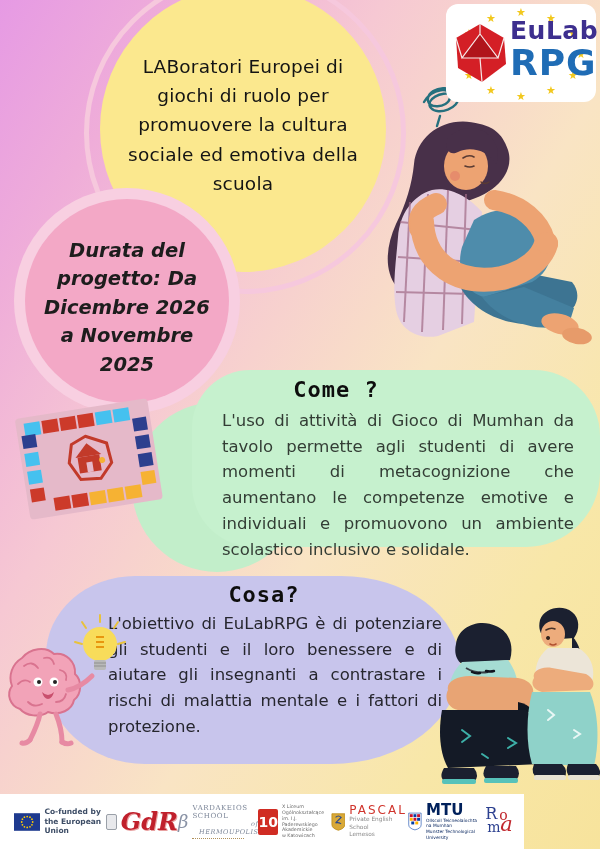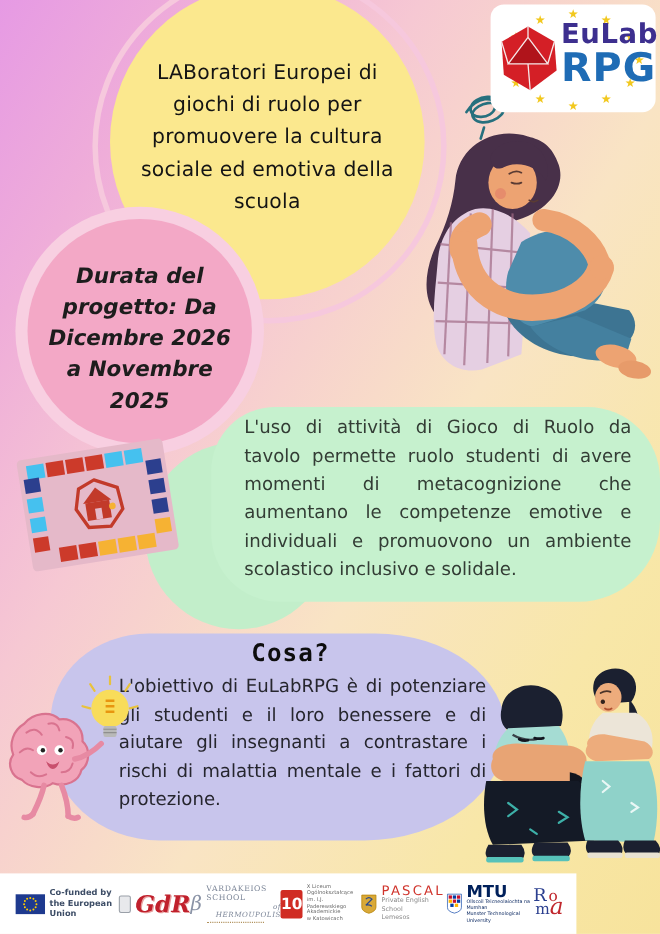--- a/index.html
+++ b/index.html
@@ -38,21 +38,21 @@
   .logo-text{position:absolute; left:64px; top:14px; line-height:1;}
   .logo-eulab{font-size:25px; font-weight:bold; color:#3d2f8f; letter-spacing:.5px;}
   .logo-rpg{font-size:36px; font-weight:bold; color:#1f6cb5; letter-spacing:1px; margin-top:2px;}
   
   .footer{left:0; top:794px; width:524px; height:55px; background:#ffffff;
     display:flex; align-items:center; justify-content:space-between;
     box-sizing:border-box; padding:0 14px;}
   .partner{display:flex; align-items:center; gap:4px;}
   .eu-text{font-size:7.5px; font-weight:bold; color:#3d4d66; line-height:1.25;}
   .gdr-name{font-family:"DejaVu Serif",serif; font-style:italic; font-weight:bold;
-    font-size:21px; color:#c0202c; text-shadow:1px 1px 0 #e8a0a0;}
+    font-size:24px; color:#c0202c; text-shadow:1px 1px 0 #e8a0a0;}
   .gdr-emblem{width:9px; height:14px; border:1px solid #9aa0a8; border-radius:2px; background:#e8e9ec;}
   .vard-glyph{font-family:"DejaVu Serif",serif; font-style:italic; font-size:18px; color:#8a93a6;}
   .vard-line1{font-family:"DejaVu Serif",serif; font-size:7px; letter-spacing:.6px; color:#7c8698;}
   .vard-line2{font-family:"DejaVu Serif",serif; font-style:italic; font-size:6.5px; letter-spacing:.5px; color:#7c8698;text-align:right;}
   .vard-dots{width:52px; border-bottom:1.5px dotted #b0905a; margin-top:2px;}
   .liceum-badge{width:26px; height:26px; background:#d02c23; border-radius:2px; color:#ffffff;
     font-weight:bold; font-size:14px; display:flex; align-items:center; justify-content:center;}
   .liceum-text{font-size:4.8px; color:#6a6a6a; line-height:1.25;}
   .pascal-name{font-size:12px; color:#d0342c; letter-spacing:2px; line-height:1;}
   .pascal-sub{font-size:5.8px; color:#8a8a8a; line-height:1.3;}
@@ -136,21 +136,22 @@
         <path d="M26,2 L26,12 M26,12 L44,36 L8,36 Z M2,16 L8,36 M50,16 L44,36 M28,60 L26,36"></path>
       </g>
     </svg>
     <div class="logo-text">
       <div class="logo-eulab">EuLab</div>
       <div class="logo-rpg">RPG</div>
     </div>
   </div>
 
   <div class="abs bubble-come">
-    <div class="come-body">L'uso di attività di Gioco di Ruolo da tavolo permette ruolo studenti di avere momenti di metacognizione che aumentano le competenze emotive e individuali e promuovono un ambiente scolastico inclusivo e solidale.</div>
+    <div class="pixel-heading come-heading">Come ?</div>
+    <div class="come-body">L'uso di attività di Gioco di Mumhan da tavolo permette agli studenti di avere momenti di metacognizione che aumentano le competenze emotive e individuali e promuovono un ambiente scolastico inclusivo e solidale.</div>
   </div>
 
   <svg class="abs" style="left:14px; top:396px; transform:rotate(-9deg);" width="150" height="128" viewBox="0 0 150 128">
     <rect x="8" y="12" width="134" height="102" rx="4" fill="#e5b9c9"></rect>
     <g>
       <rect x="16" y="18" width="16" height="13" fill="#45c1ef"></rect>
         <rect x="34" y="18" width="16" height="13" fill="#cc3a2a"></rect>
       <rect x="52" y="18" width="16" height="13" fill="#cc3a2a"></rect>
         <rect x="70" y="18" width="16" height="13" fill="#cc3a2a"></rect>
       <rect x="88" y="18" width="16" height="13" fill="#45c1ef"></rect>

